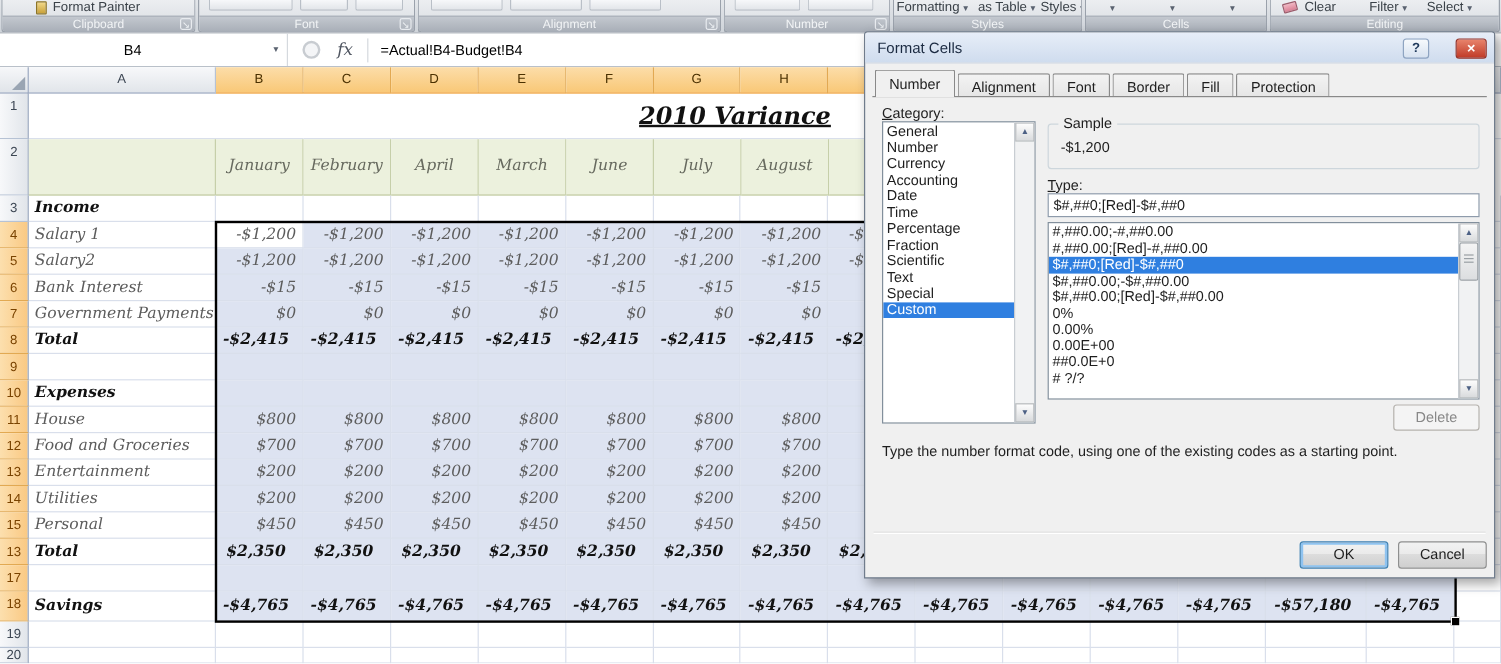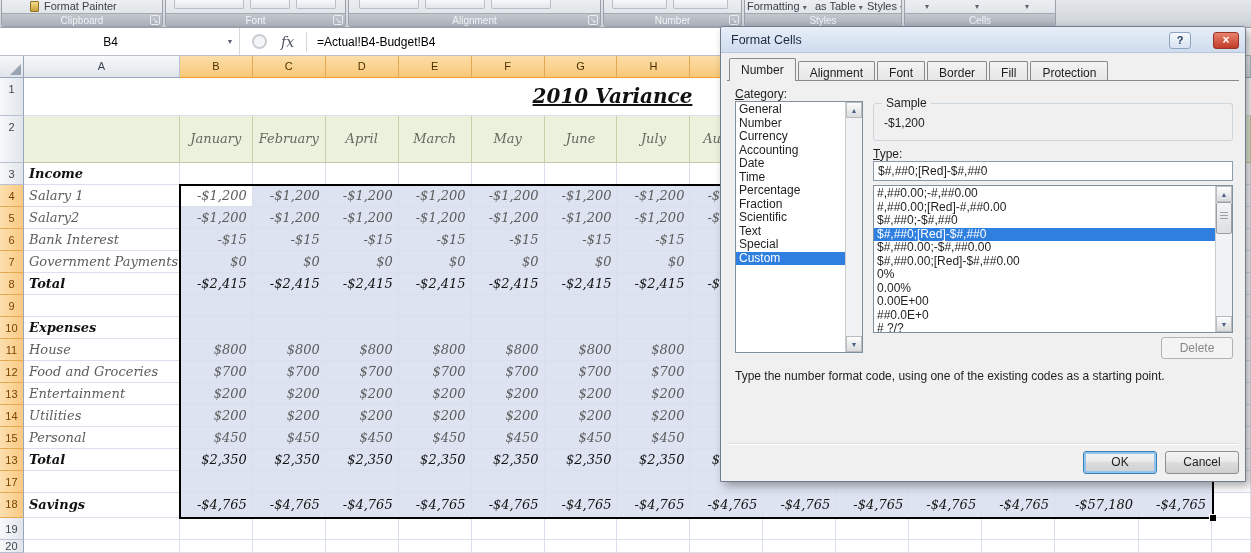--- a/index.html
+++ b/index.html
@@ -40,21 +40,21 @@
   .rowh{width:24px;text-align:center;font-size:11px;color:#3d4754;background:linear-gradient(to right,#f7f8fa,#e1e5ea);border-right:1px solid #97a5bd;border-bottom:1px solid #b6c2d4;overflow:hidden}
   .rowh.sel{background:linear-gradient(to right,#fcdfae,#fac983);border-bottom:1px solid #e2a952;color:#7a4300}
   .cell{border-right:1px solid #d9dfeb;border-bottom:1px solid #d9dfeb;font-family:"DejaVu Serif",serif;font-style:italic;font-size:13px;color:#5c5c5c;overflow:hidden;white-space:nowrap}
   .cell.nov{border-right:none}
   .cell.green{background:#ecf1dd;border-right-color:#c6cfa9;border-bottom-color:#c2cba3}
   .cell.selrange{background:#dde3f1}
   .cell.active{background:#ffffff}
   .lab{padding-left:5px}
   .lab-b{padding-left:5px;font-weight:bold;color:#111}
   .num{text-align:right;padding-right:5px}
-  .num-b{text-align:right;padding-right:5px;font-weight:normal;color:#111}
+  .num-b{text-align:center;padding-right:5px;font-weight:bold;color:#111}
   .month{text-align:center;color:#66695e;font-size:13px}
   .sheet-title{position:absolute;left:520px;top:28px;width:185px;font-family:"DejaVu Serif",serif;font-style:italic;font-weight:bold;font-size:20px;color:#111;text-decoration:underline;text-align:center;z-index:2}
   .selbox{position:absolute;left:179px;top:128px;width:1035px;height:335px;border:2px solid #000;z-index:4;pointer-events:none}
   .fillhandle{position:absolute;left:1209px;top:458px;width:7px;height:7px;background:#000;border-left:1px solid #fff;border-top:1px solid #fff;z-index:5}
 
   
   .dialog{position:absolute;left:720px;top:26px;width:526px;height:456px;background:#f0f0f0;border:1px solid #707c8c;border-radius:3px 3px 0 0;box-shadow:4px 4px 10px rgba(0,0,0,.35);z-index:20;font-size:12px;color:#1e1e1e}
   .dtitle{height:26px;background:linear-gradient(#e7eef8,#cfdcee);border-bottom:1px solid #b8c6d9;border-radius:2px 2px 0 0;display:flex;align-items:center;padding-left:10px;font-size:12.5px;color:#1b2a41}
   .dhelp{position:absolute;right:54px;top:5px;width:22px;height:17px;border:1px solid #8ea4c1;border-radius:3px;background:linear-gradient(#f6f9fc,#d7e2f0);color:#1e395b;font-weight:bold;font-size:11px;text-align:center;line-height:15px}
   .dclose{position:absolute;right:6px;top:5px;width:26px;height:17px;border:1px solid #96342a;border-radius:3px;background:linear-gradient(#e8836b,#c03b28);color:#fff;font-weight:bold;font-size:12px;text-align:center;line-height:14px}
@@ -142,20 +142,31 @@
     <div class="rgroup" style="width:152px">
       <div class="rcontent">
         <span class="caret" style="position:absolute;left:20px;top:2px">▾</span>
         <span class="caret" style="position:absolute;left:70px;top:2px">▾</span>
         <span class="caret" style="position:absolute;left:120px;top:2px">▾</span>
       </div>
       <div class="glabel">
           <span>Cells</span>
         </div>
     </div>
+    <div class="rgroup" style="flex:1">
+      <div class="rcontent">
+        <span class="eraser"></span>
+        <span style="position:absolute;left:28px;top:0">Clear</span>
+        <span style="position:absolute;left:82px;top:0"><span>Filter</span> <span class="caret">▾</span></span>
+        <span style="position:absolute;left:130px;top:0"><span>Select</span> <span class="caret">▾</span></span>
+      </div>
+      <div class="glabel">
+          <span>Editing</span>
+        </div>
+    </div>
   </div>
 
   <div class="fbar">
     <div class="namebox">
       <span class="nb-text">B4</span>
       <span class="nb-arrow">▼</span>
     </div>
     <span class="fcircle"></span>
     <span class="fx">fx</span>
     <span class="fdiv2"></span>
@@ -204,21 +215,20 @@
           <div class="cell nov" style="width: 73px; line-height: 37px;"></div>
           <div class="cell nov" style="width: 39px; line-height: 37px;"></div>
         </div>
         <div class="srow" style="height: 47px;">
           <div class="rowh" style="line-height: 22px;">2</div>
           <div class="cell green" style="width: 156px; line-height: 46px;"></div>
           <div class="cell green month" style="width: 73px; line-height: 46px;">January</div>
           <div class="cell green month" style="width: 73px; line-height: 46px;">February</div>
           <div class="cell green month" style="width: 73px; line-height: 46px;">April</div>
           <div class="cell green month" style="width: 73px; line-height: 46px;">March</div>
-          <div class="cell green month" style="width: 73px; line-height: 46px;">May</div>
           <div class="cell green month" style="width: 73px; line-height: 46px;">June</div>
           <div class="cell green month" style="width: 73px; line-height: 46px;">July</div>
           <div class="cell green month" style="width: 73px; line-height: 46px;">August</div>
           <div class="cell green" style="width: 73px; line-height: 46px;"></div>
           <div class="cell green" style="width: 73px; line-height: 46px;"></div>
           <div class="cell green" style="width: 73px; line-height: 46px;"></div>
           <div class="cell green" style="width: 73px; line-height: 46px;"></div>
           <div class="cell green" style="width: 84px; line-height: 46px;"></div>
           <div class="cell green" style="width: 73px; line-height: 46px;"></div>
           <div class="cell green" style="width: 39px; line-height: 46px;"></div>
@@ -612,21 +622,20 @@
       <span class="gb-value">-$1,200</span>
     </div>
 
     <div class="dlabel" style="left:152px;top:120px"><u>T</u><span>ype:</span></div>
     <div class="tinput" style="left:152px;top:134px;width:360px;height:20px">$#,##0;[Red]-$#,##0</div>
 
     <div class="listbox" style="left:152px;top:158px;width:360px;height:148px">
       <div class="litems">
           <div class="litem">#,##0.00;-#,##0.00</div>
           <div class="litem">#,##0.00;[Red]-#,##0.00</div>
-          <div class="litem">$#,##0;-$#,##0</div>
           <div class="litem sel">$#,##0;[Red]-$#,##0</div>
           <div class="litem">$#,##0.00;-$#,##0.00</div>
           <div class="litem">$#,##0.00;[Red]-$#,##0.00</div>
           <div class="litem">0%</div>
           <div class="litem">0.00%</div>
           <div class="litem">0.00E+00</div>
           <div class="litem">##0.0E+0</div>
           <div class="litem"># ?/?</div>
         </div>
       <div class="vscroll">

